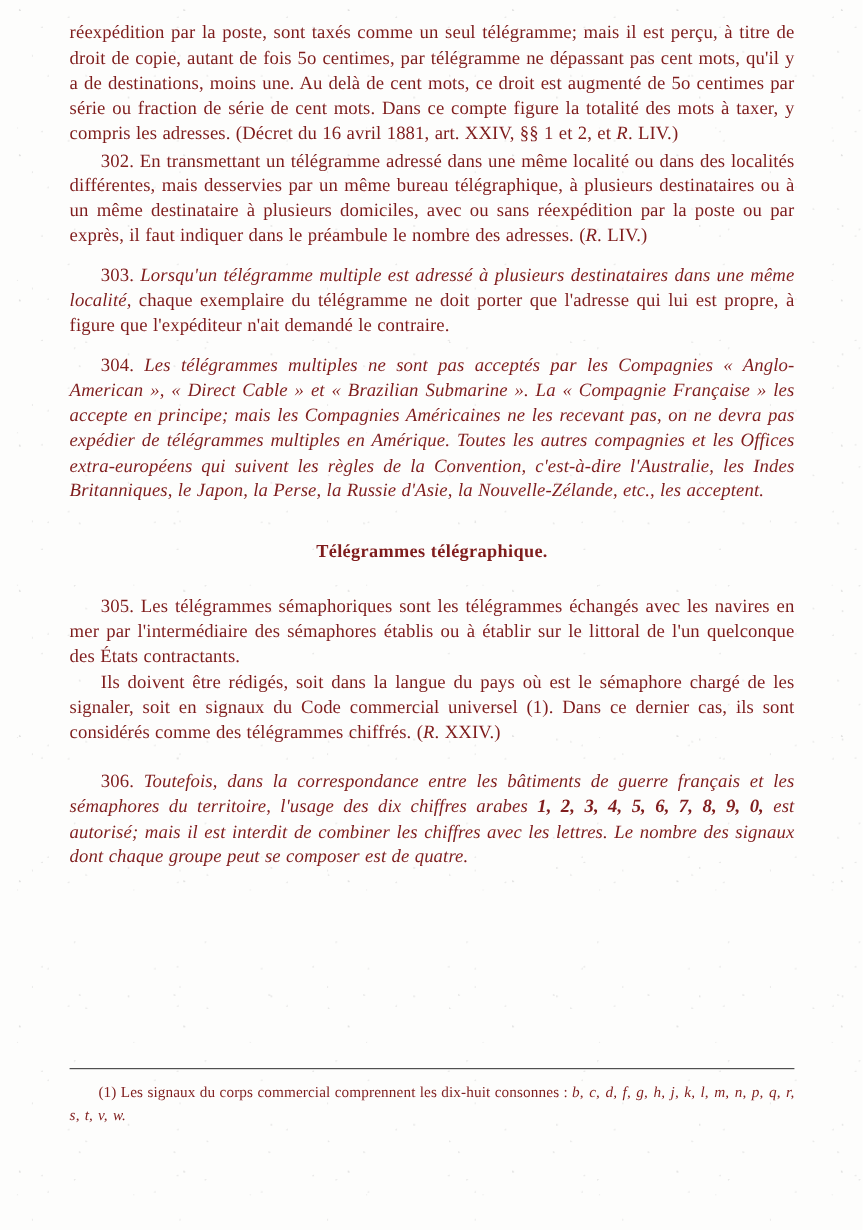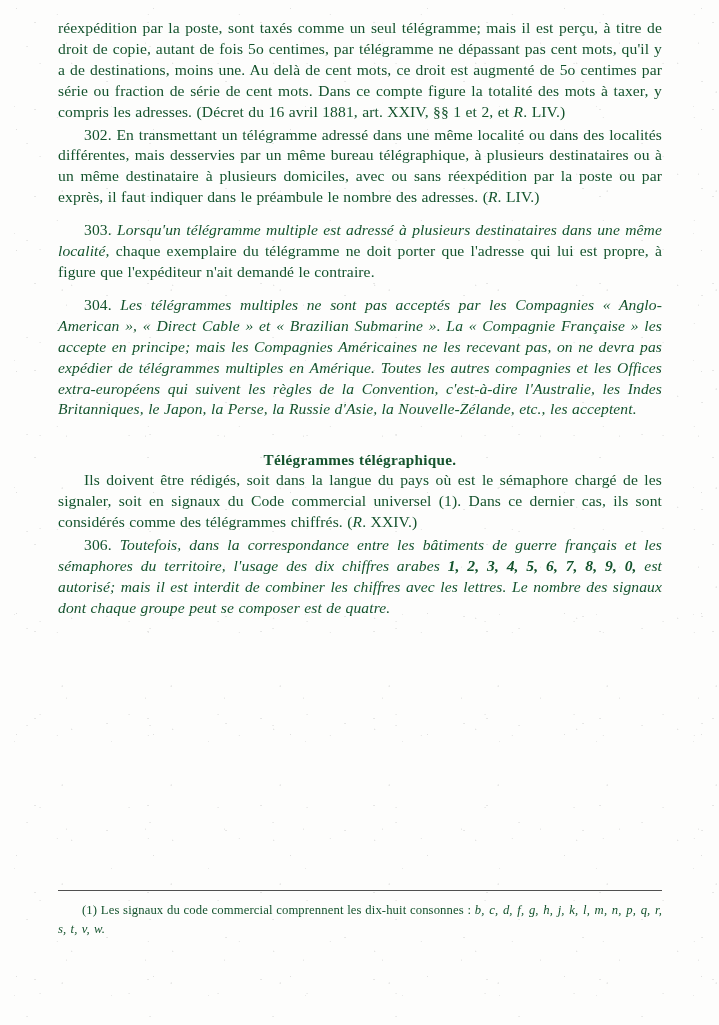--- a/index.html
+++ b/index.html
@@ -8,21 +8,21 @@
     padding: 0;
     background: #ffffff;
   }
   .page {
     position: relative;
     width: 719px;
     height: 1025px;
     background: #fdfdfc;
     overflow: hidden;
     font-family: "Liberation Serif", "DejaVu Serif", serif;
-    color: #14532d;
+    color: #7f1d1d;
   }
   
   .page::before {
     content: "";
     position: absolute;
     inset: 0;
     pointer-events: none;
     opacity: .5;
     background-image:
       radial-gradient(circle at 12% 7%, rgba(60,60,60,.30) .6px, transparent .9px),
@@ -67,21 +67,21 @@
     font-weight: bold;
     font-size: 15.2px;
     line-height: 20px;
     letter-spacing: .3px;
   }
   .sp-before-302 { margin-top: 2px; }
   .sp-before-303 { margin-top: 12px; }
   .sp-before-304 { margin-top: 12px; }
   .sp-heading { margin-top: 30px; }
   .sp-after-heading { margin-top: 26px; }
-  .sp-before-306 { margin-top: 2px; }
+  .sp-before-306 { margin-top: 20px; }
   .rule {
     position: absolute;
     left: 58px;
     top: 890px;
     width: 604px;
     height: 0;
     border-top: 1.4px solid #2a2a2a;
     opacity: .82;
   }
   .footnote {
@@ -108,26 +108,27 @@
 
     <p class="indent sp-before-302"><span class="num">302.</span><span> En transmettant un télégramme adressé dans une même localité ou dans des localités différentes, mais desservies par un même bureau télégraphique, à plusieurs destinataires ou à un même destinataire à plusieurs domiciles, avec ou sans réexpédition par la poste ou par exprès, il faut indiquer dans le préambule le nombre des adresses. (</span><span class="ref">R</span><span>. LIV.)</span></p>
 
     <p class="indent sp-before-303"><span class="num">303.</span><span class="it"> Lorsqu'un télégramme multiple est adressé à plusieurs destinataires dans une même localité,</span><span> chaque exemplaire du télégramme ne doit porter que l'adresse qui lui est propre, à figure que l'expéditeur n'ait demandé le contraire.</span></p>
 
 
     <p class="indent sp-before-304"><span class="num">304.</span><span class="it"> Les télégrammes multiples ne sont pas acceptés par les Compagnies « Anglo-American », « Direct Cable » et « Brazilian Submarine ». La « Compagnie Française » les accepte en principe; mais les Compagnies Américaines ne les recevant pas, on ne devra pas expédier de télégrammes multiples en Amérique. Toutes les autres compagnies et les Offices extra-européens qui suivent les règles de la Convention, c'est-à-dire l'Australie, les Indes Britanniques, le Japon, la Perse, la Russie d'Asie, la Nouvelle-Zélande, etc., les acceptent.</span></p>
 
     <p class="heading sp-heading">Télégrammes télégraphique.</p>
 
+    <p class="indent sp-after-heading"><span class="num">305.</span><span> Les télégrammes sémaphoriques sont les télégrammes échangés avec les navires en mer par l'intermédiaire des sémaphores établis ou à établir sur le littoral de l'un quelconque des États contractants.</span></p>
 
     <p class="indent"><span>Ils doivent être rédigés, soit dans la langue du pays où est le sémaphore chargé de les signaler, soit en signaux du Code commercial universel (1). Dans ce dernier cas, ils sont considérés comme des télégrammes chiffrés. (</span><span class="ref">R</span><span>. XXIV.)</span></p>
 
     <p class="indent sp-before-306"><span class="num">306.</span><span class="it"> Toutefois, dans la correspondance entre les bâtiments de guerre français et les sémaphores du territoire, l'usage des dix chiffres arabes </span><span class="bi">1, 2, 3, 4, 5, 6, 7, 8, 9, 0,</span><span class="it"> est autorisé; mais il est interdit de combiner les chiffres avec les lettres. Le nombre des signaux dont chaque groupe peut se composer est de quatre.</span></p>
 
   </div>
 
   <div class="rule"></div>
 
   <div class="footnote">
-    <span class="fn-body"><span>(1)</span><span> Les signaux du code commercial comprennent les dix-huit consonnes : </span><span class="letters">b, c, d, f, g, h, j, k, l, m, n, p, q, r, s, t, v, w.</span></span>
+    <span class="fn-body"><span>(1)</span><span> Les signaux du corps commercial comprennent les dix-huit consonnes : </span><span class="letters">b, c, d, f, g, h, j, k, l, m, n, p, q, r, s, t, v, w.</span></span>
   </div>
 
 </div>
 
 </body></html>

